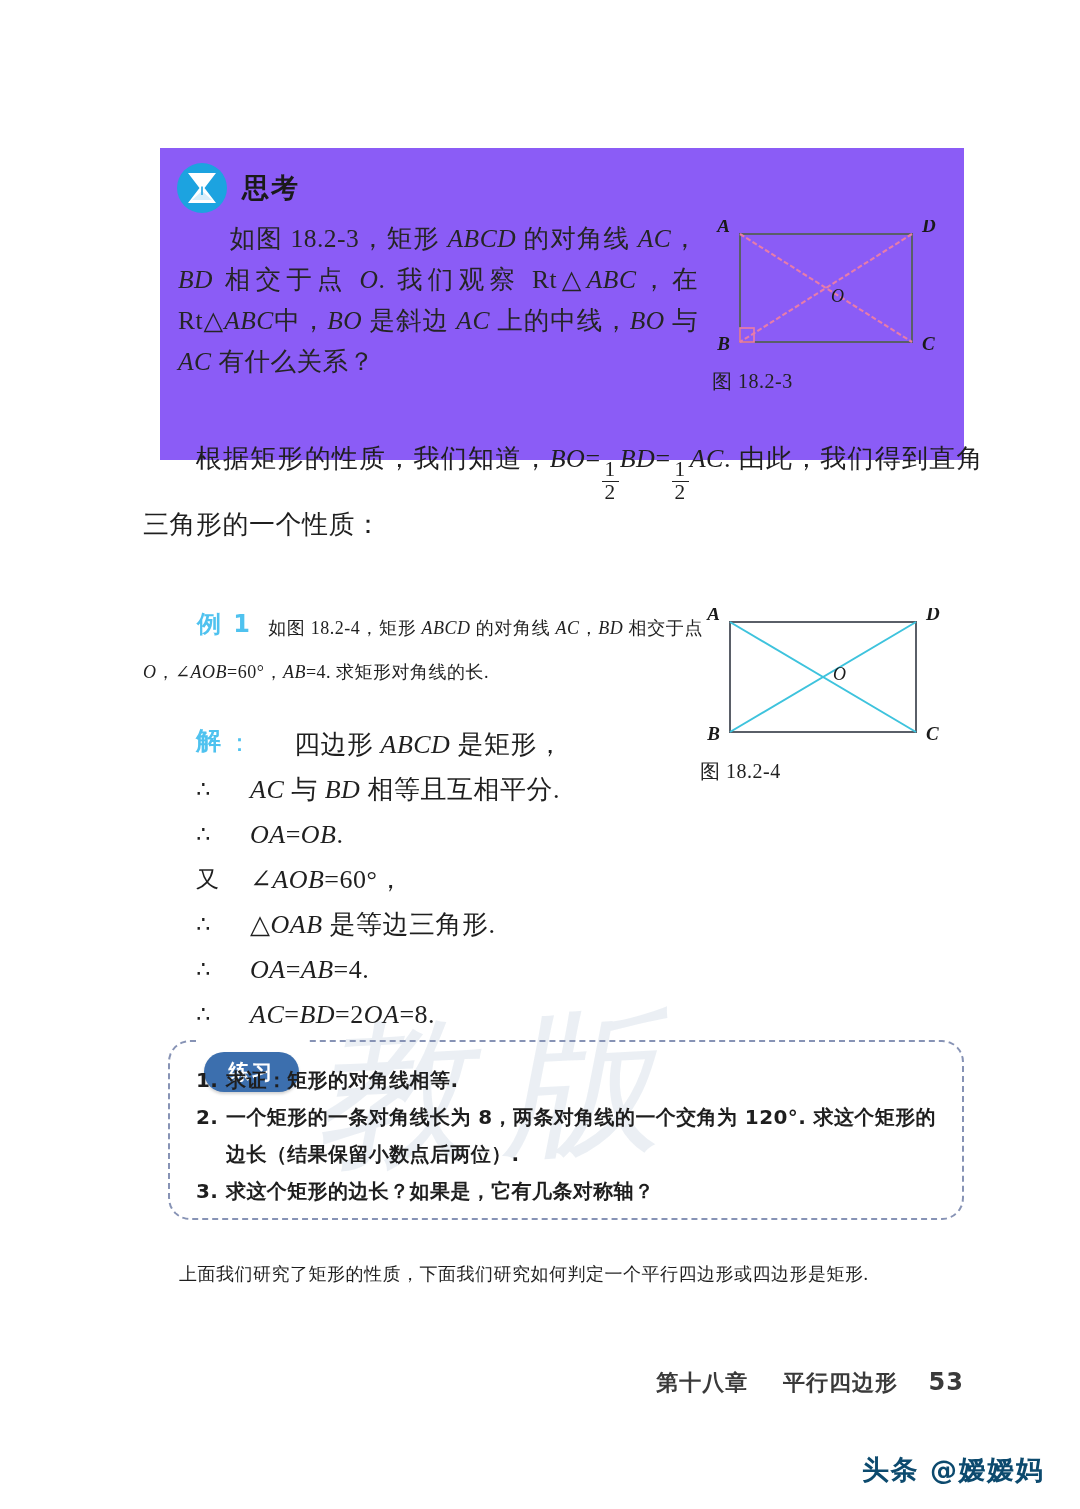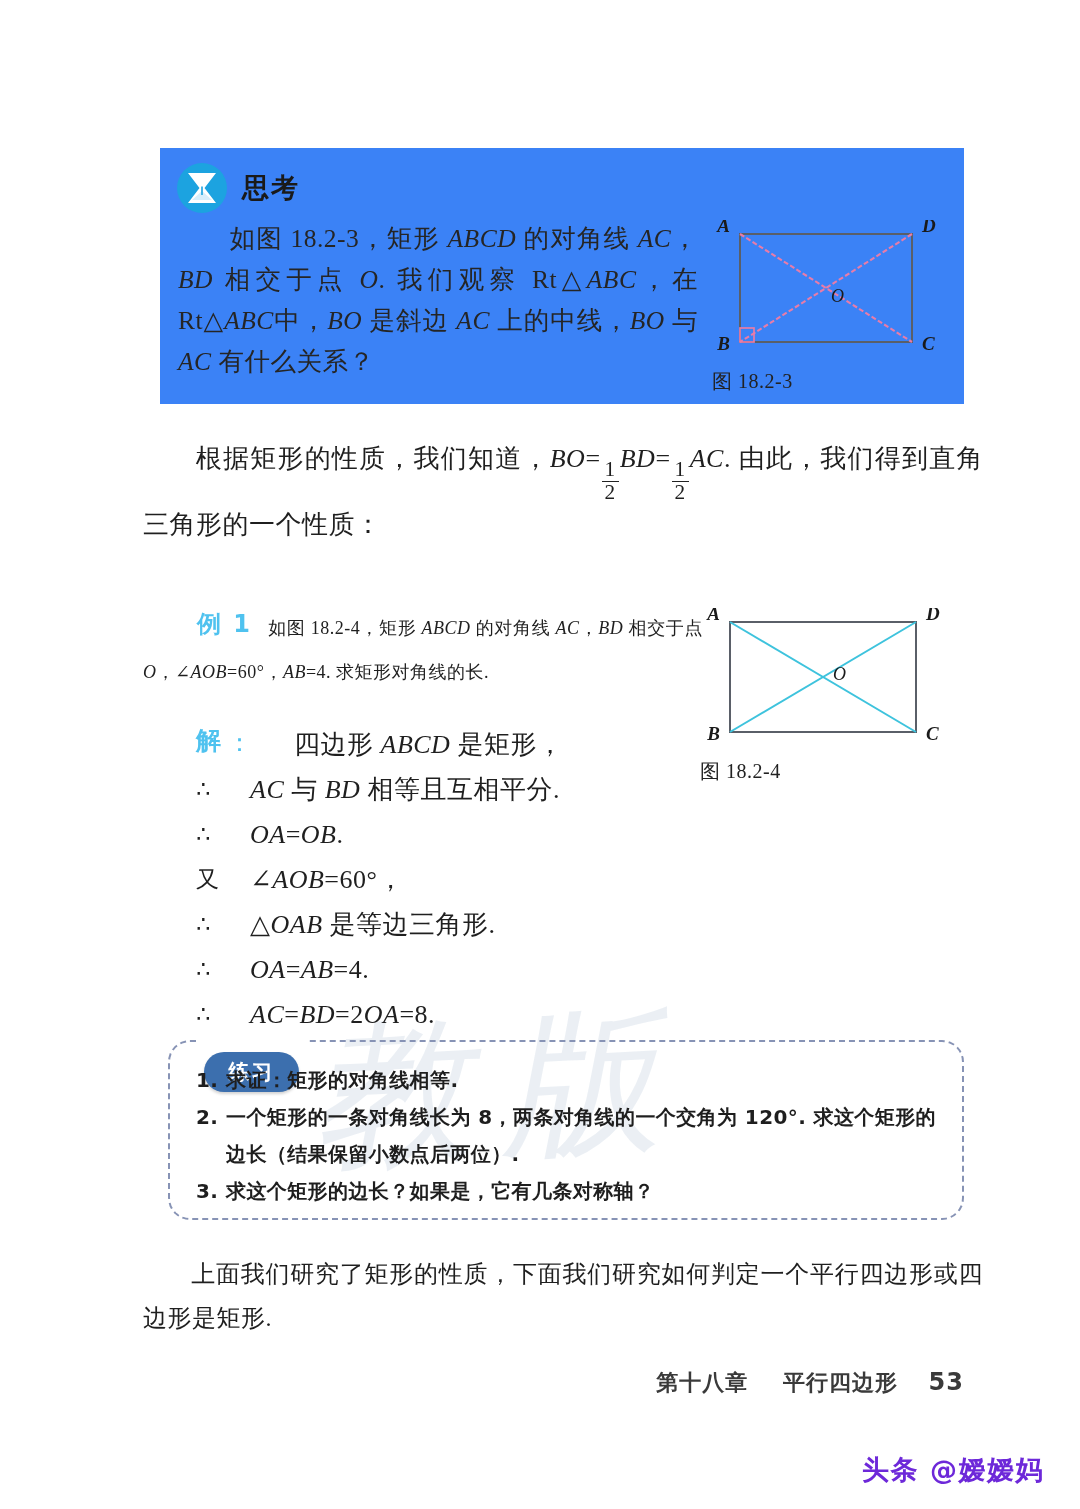--- a/index.html
+++ b/index.html
@@ -36,22 +36,22 @@
     white-space: nowrap;
     transform: rotate(-3deg);
   }
 
   
   .think-box {
     position: absolute;
     left: 160px;
     top: 148px;
     width: 804px;
-    height: 256px;
-    background: #3b82f6;
+    height: 312px;
+    background: #8b5cf6;
     text-decoration: underline;
   }
 
   .think-head {
     position: absolute;
     left: 16px;
     top: 14px;
     display: flex;
     align-items: center;
     gap: 14px;
@@ -248,21 +248,21 @@
   .ex-item { display: flex; align-items: flex-start; }
   .ex-num { flex: 0 0 30px; }
   .ex-txt { flex: 1 1 auto; text-align: justify; }
 
   
   .p-closing {
     position: absolute;
     left: 143px;
     top: 1252px;
     width: 840px;
-    font-size: 24px;
+    font-size: 18px;
     line-height: 44px;
     color: #1f1f1f;
     letter-spacing: 0.5px;
     text-align: justify;
   }
 
   
   .footer {
     position: absolute;
     left: 0;
@@ -277,21 +277,21 @@
   }
   .footer .pnum { margin-left: 22px; font-size: 24px; }
 
   .attribution {
     position: absolute;
     left: 862px;
     top: 1452px;
     font-family: "DejaVu Sans", "Liberation Sans", sans-serif;
     font-size: 27px;
     font-weight: bold;
-    color: #6d28d9;
+    color: #0c4a6e;
     letter-spacing: 1.5px;
     white-space: nowrap;
   }
 </style>
 </head>
 <body>
 
 <div class="page">
 
   <div class="watermark">教版</div>

